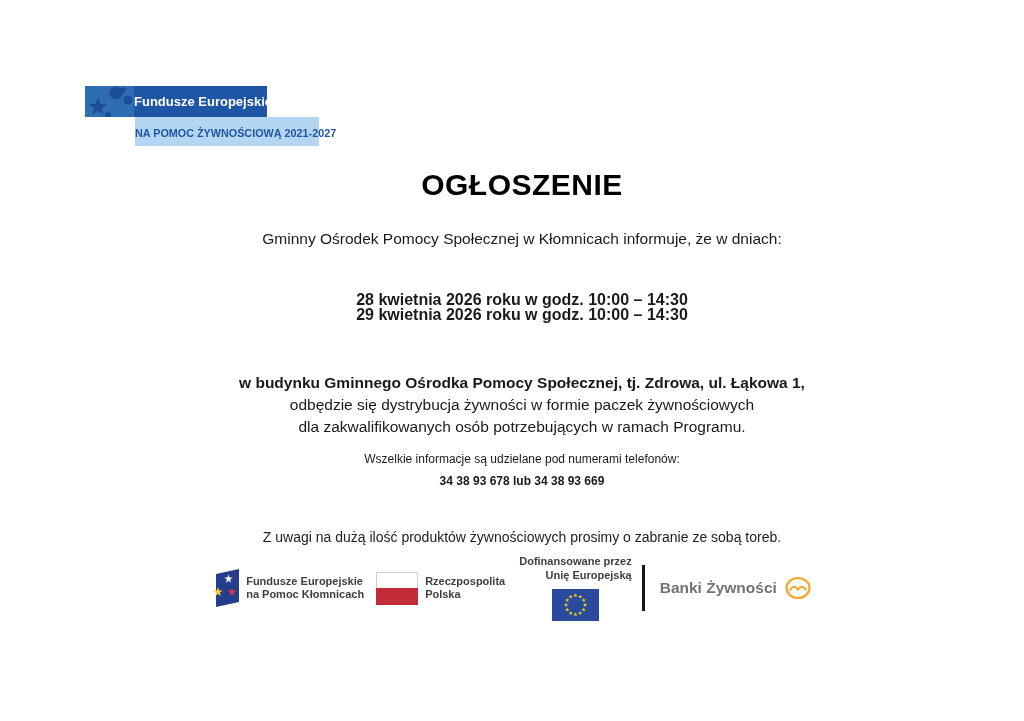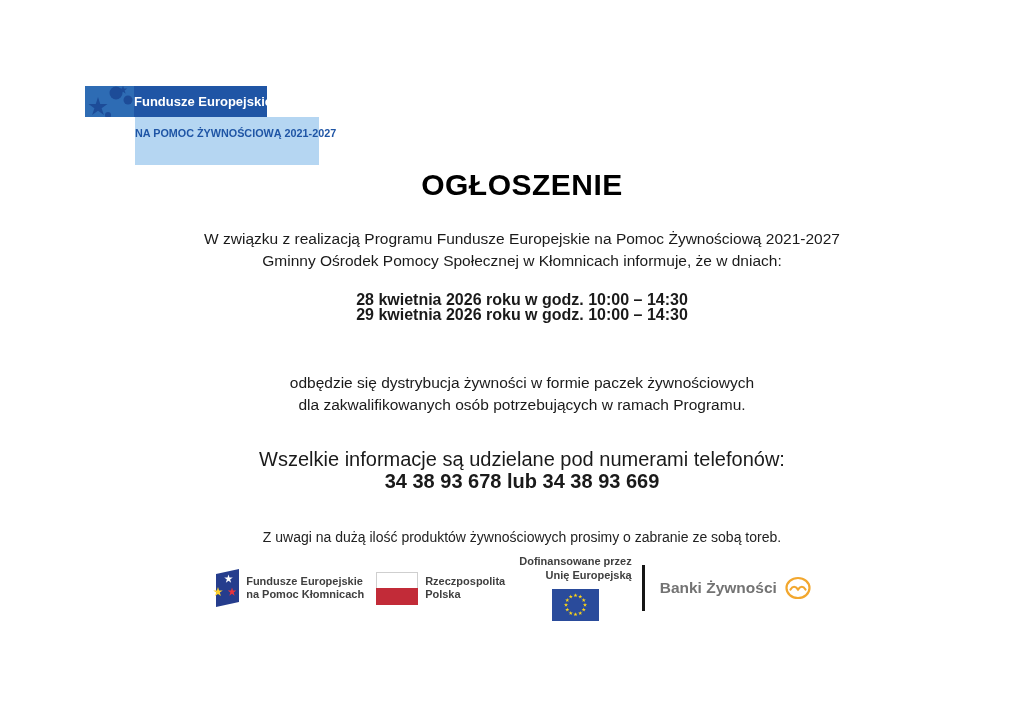--- a/index.html
+++ b/index.html
@@ -11,32 +11,32 @@
 
   
   .hl{position:absolute;left:85px;top:86px;}
   .hl-row{display:flex;height:31px;}
   .hl-square{width:49px;height:31px;display:block;}
   .hl-bar{
     width:133px;height:31px;background:#1f55a5;color:#ffffff;
     font-weight:bold;font-size:13px;line-height:31px;text-align:center;white-space:nowrap;
   }
   .hl-sub{
-    margin-left:50px;width:184px;height:48px;background:#b5d6f2;color:#1f55a5;
+    margin-left:50px;width:184px;height:29px;background:#b5d6f2;color:#1f55a5;
     font-weight:bold;font-size:10.8px;line-height:33px;text-align:center;white-space:nowrap;
   }
 
   
   .title{top:168px;margin:0;font-size:30px;font-weight:bold;letter-spacing:0.5px;color:#000000;}
   .intro{top:228px;font-size:15.5px;line-height:22px;}
   .date{font-size:16px;font-weight:bold;}
   .date1{top:291px;}
   .date2{top:306px;}
   .venue{top:372px;font-size:15.5px;line-height:22px;}
-  .info{top:448px;font-size:20px;line-height:22px;}
+  .info{top:448px;font-size:12px;line-height:22px;}
   .bold{font-weight:bold;}
   .note{top:529px;font-size:14px;color:#222222;}
 
   
   .footer{
     position:absolute;left:0;right:0;top:564px;height:48px;
     display:flex;justify-content:center;align-items:center;
   }
   .flogo{display:flex;align-items:center;gap:7px;}
   .fg2{margin-left:12px;}
@@ -71,28 +71,28 @@
           </g>
       </svg>
       <div class="hl-bar">Fundusze Europejskie</div>
     </div>
     <div class="hl-sub">NA POMOC ŻYWNOŚCIOWĄ 2021-2027</div>
   </div>
 
   <h1 class="abs title">OGŁOSZENIE</h1>
 
   <div class="abs intro">
-    <div>W związku z realizacją Programu Fundusze Europejskie na Pomoc Żywnościową 2021-2027</div>
     <div>Gminny Ośrodek Pomocy Społecznej w Kłomnicach informuje, że w dniach:</div>
   </div>
 
   <div class="abs date date1">28 kwietnia 2026 roku w godz. 10:00 – 14:30</div>
   <div class="abs date date2">29 kwietnia 2026 roku w godz. 10:00 – 14:30</div>
 
   <div class="abs venue">
+    <div class="bold">w budynku Gminnego Ośrodka Pomocy Społecznej, tj. Zdrowa, ul. Łąkowa 1,</div>
     <div>odbędzie się dystrybucja żywności w formie paczek żywnościowych</div>
     <div>dla zakwalifikowanych osób potrzebujących w ramach Programu.</div>
   </div>
 
   <div class="abs info">
     <div>Wszelkie informacje są udzielane pod numerami telefonów:</div>
     <div class="bold">34 38 93 678 lub 34 38 93 669</div>
   </div>
 
   <div class="abs note">Z uwagi na dużą ilość produktów żywnościowych prosimy o zabranie ze sobą toreb.</div>

